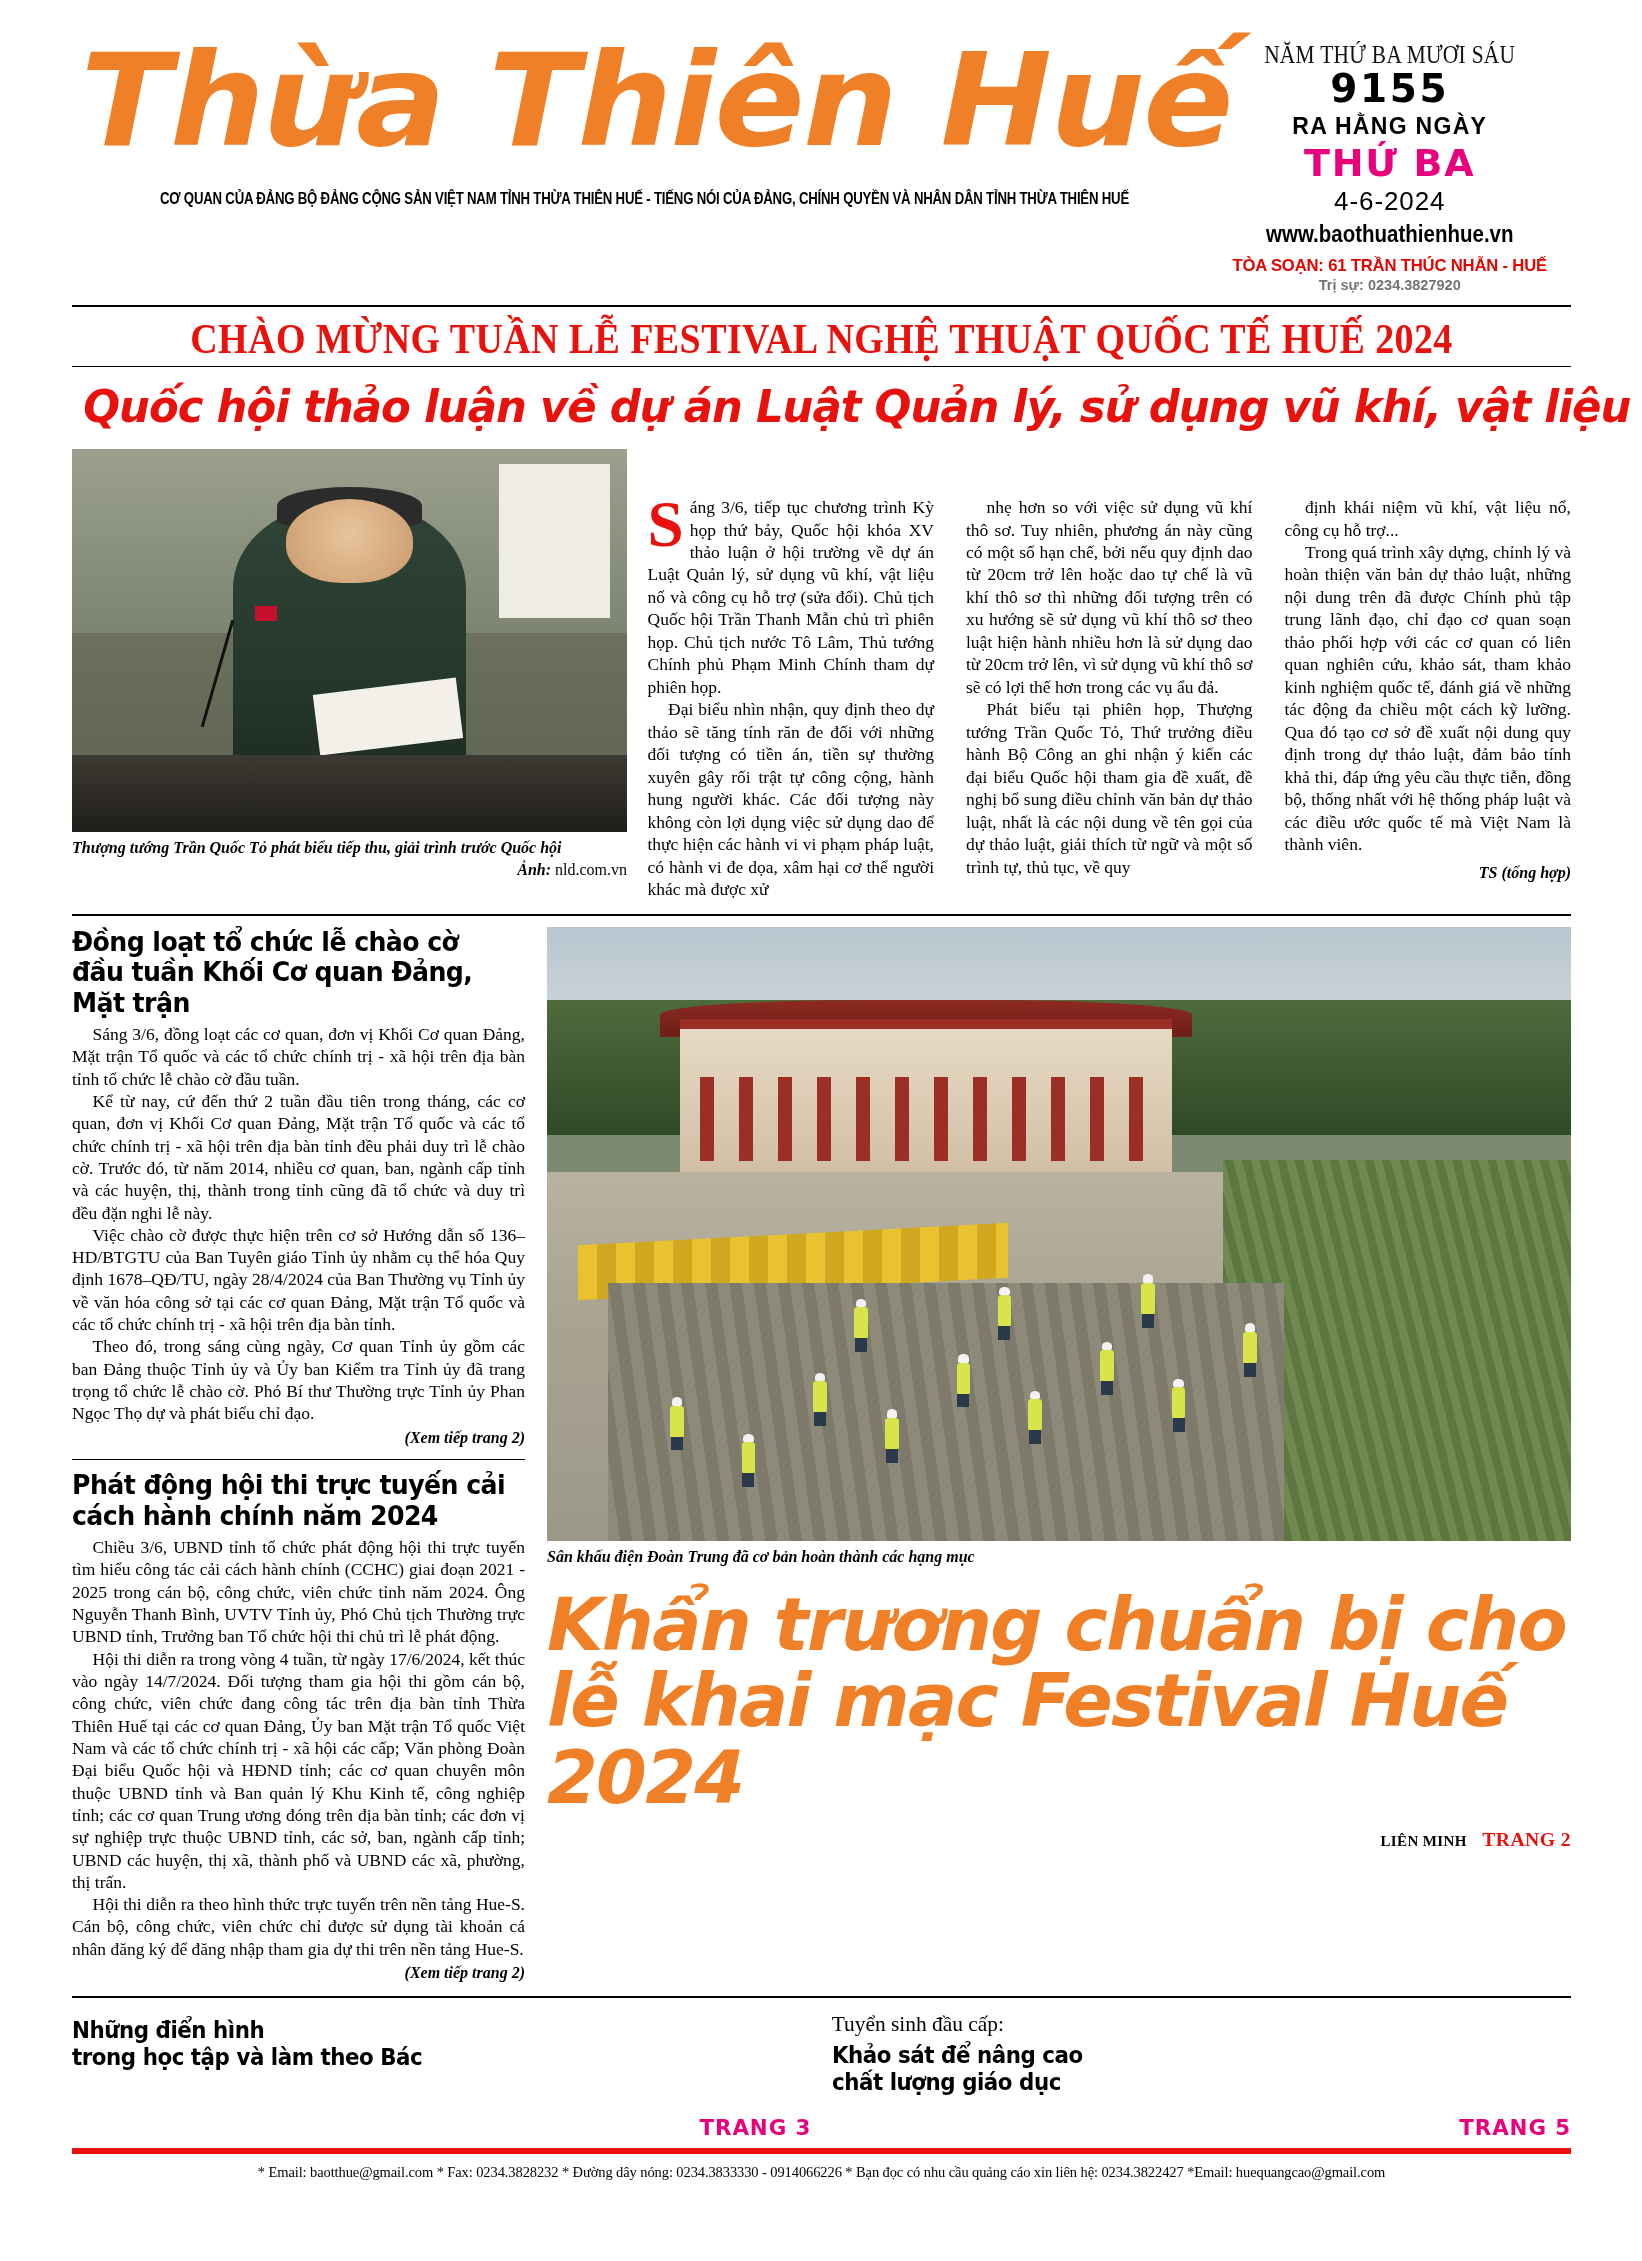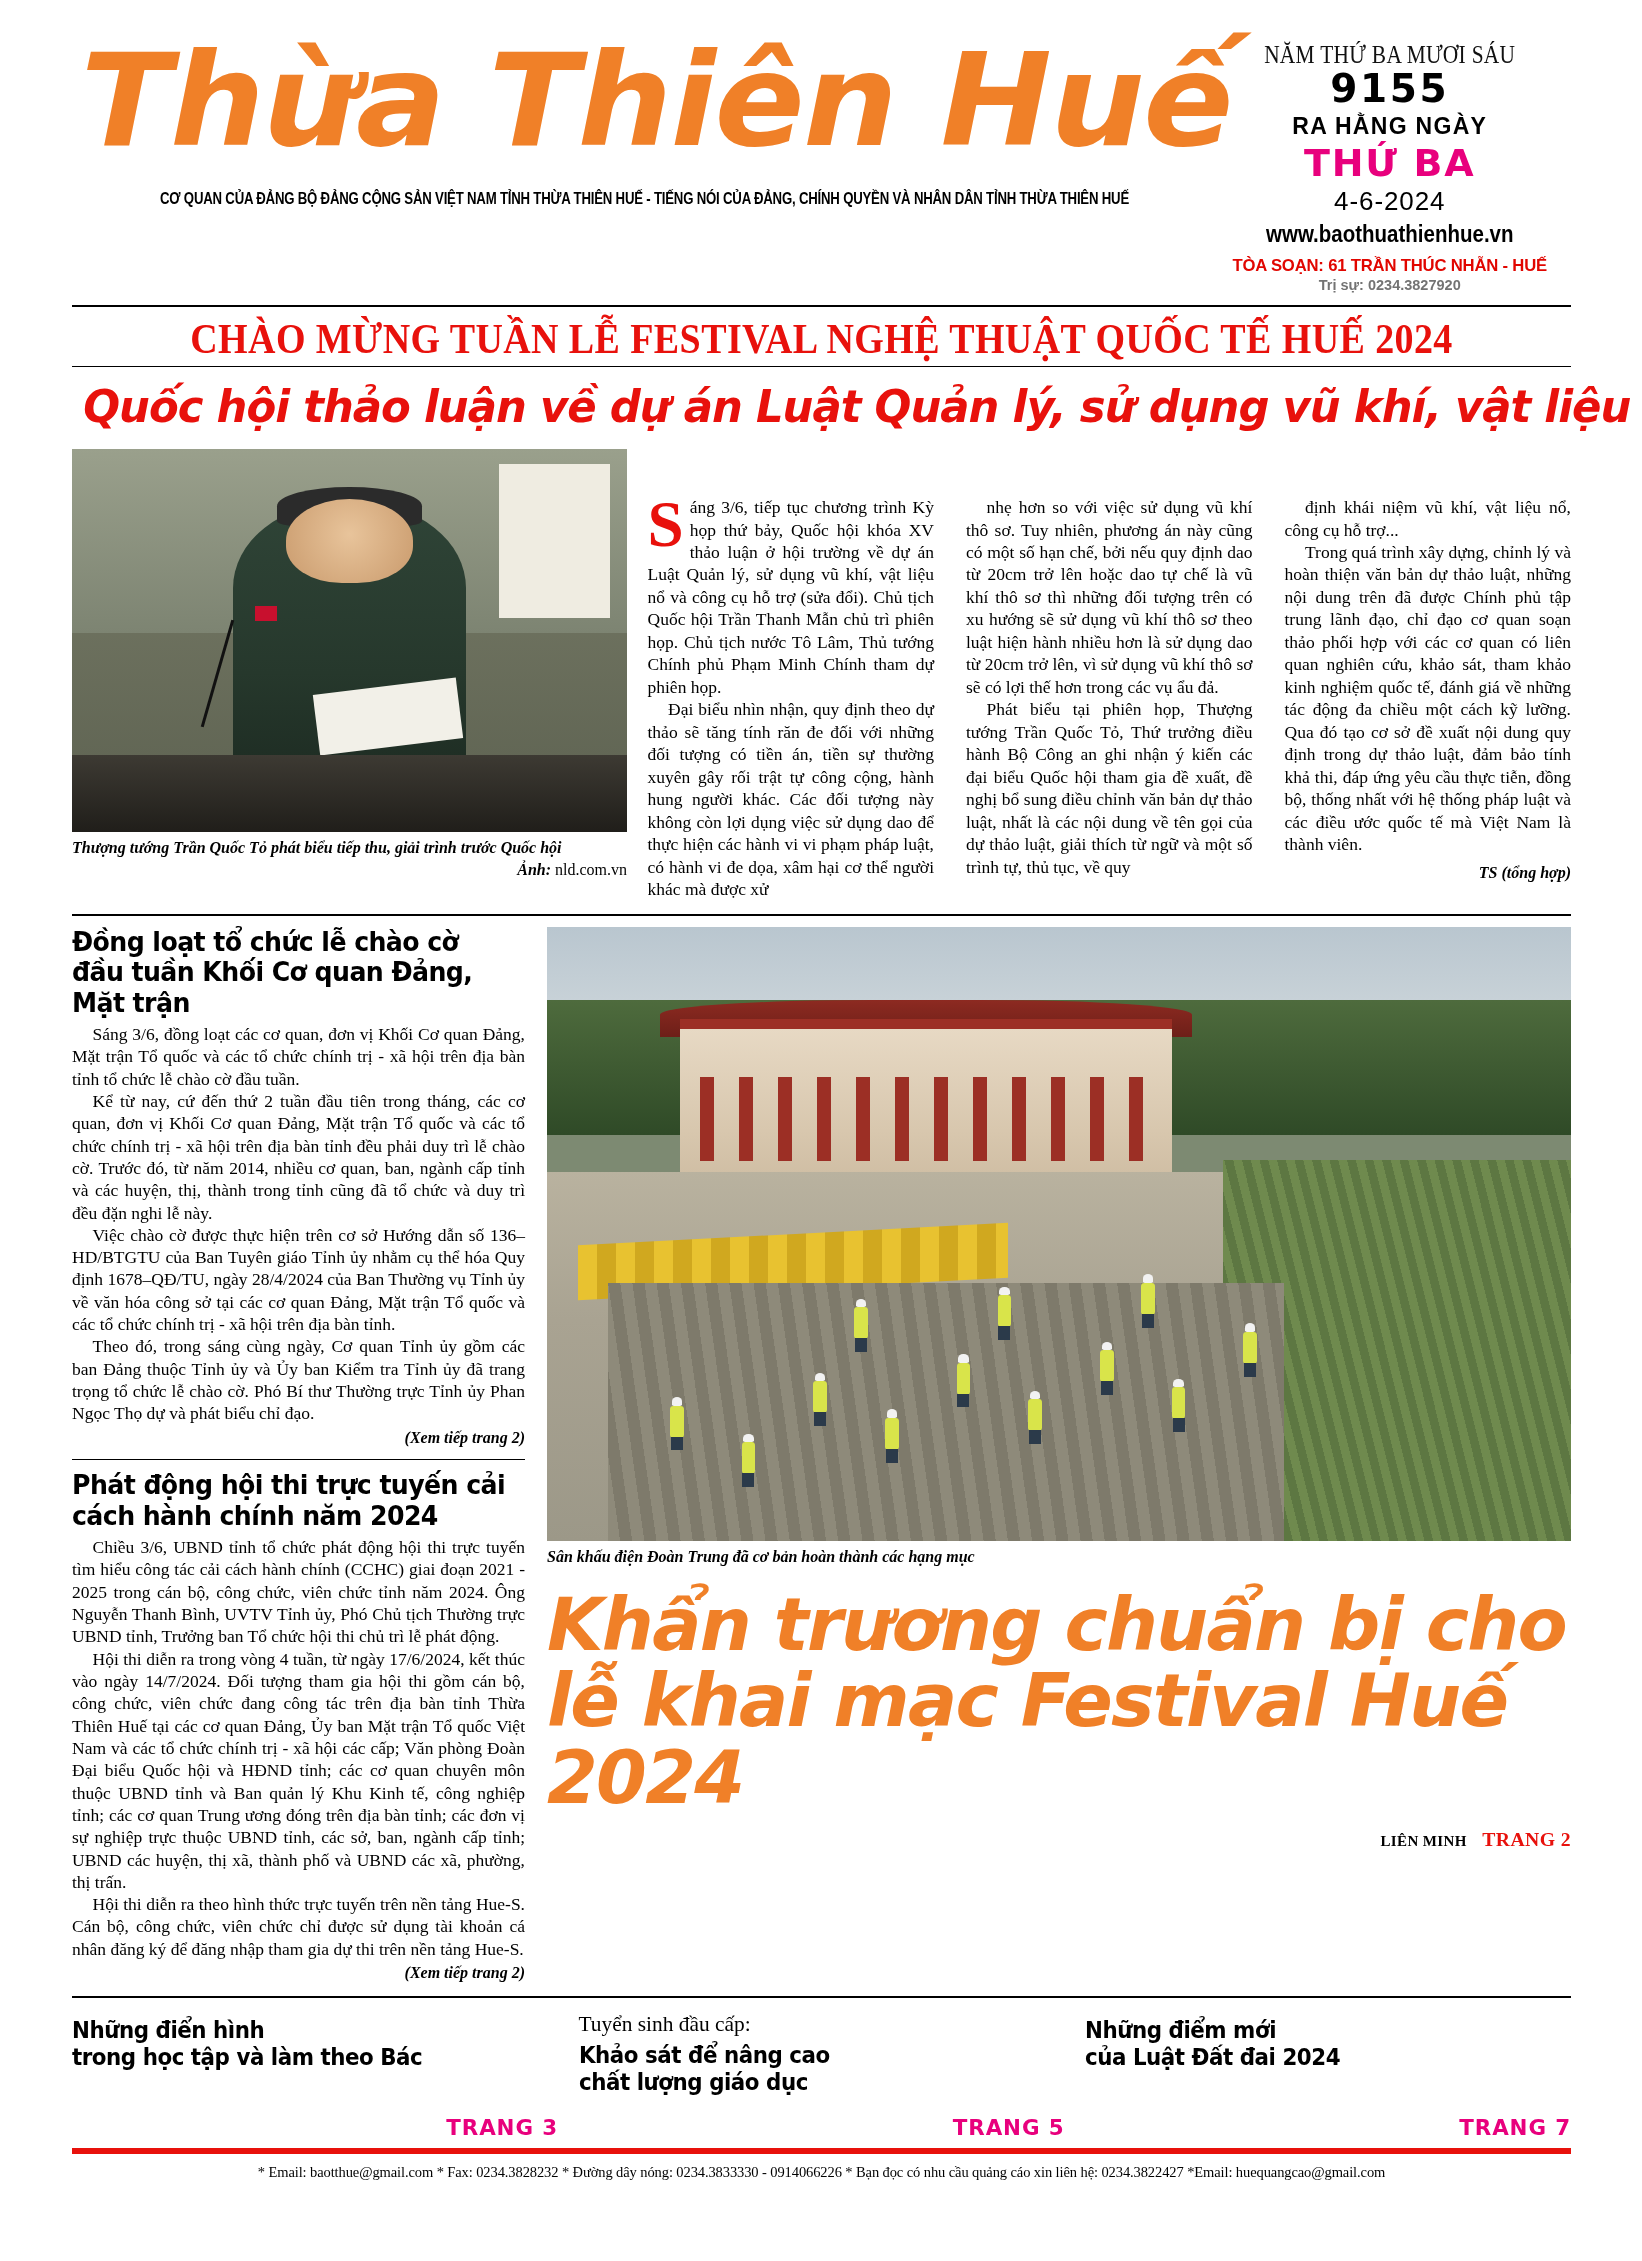--- a/index.html
+++ b/index.html
@@ -312,27 +312,19 @@
 
     <div class="teaser">
       <div class="teaser-kicker">Tuyển sinh đầu cấp:</div>
       <div class="teaser-title">
         <div>Khảo sát để nâng cao</div>
         <div>chất lượng giáo dục</div>
       </div>
       <div class="teaser-page">TRANG 5</div>
     </div>
 
-    <div class="teaser">
-      <div class="teaser-kicker"></div>
-      <div class="teaser-title">
-        <div>Những điểm mới</div>
-        <div>của Luật Đất đai 2024</div>
-      </div>
-      <div class="teaser-page">TRANG 7</div>
-    </div>
   </div>
 
   <div class="foot-rule"></div>
   <div class="footer">* Email: baotthue@gmail.com * Fax: 0234.3828232 * Đường dây nóng: 0234.3833330 - 0914066226 * Bạn đọc có nhu cầu quảng cáo xin liên hệ: 0234.3822427 *Email: huequangcao@gmail.com</div>
 
 </div>
 
 
 </body></html>

